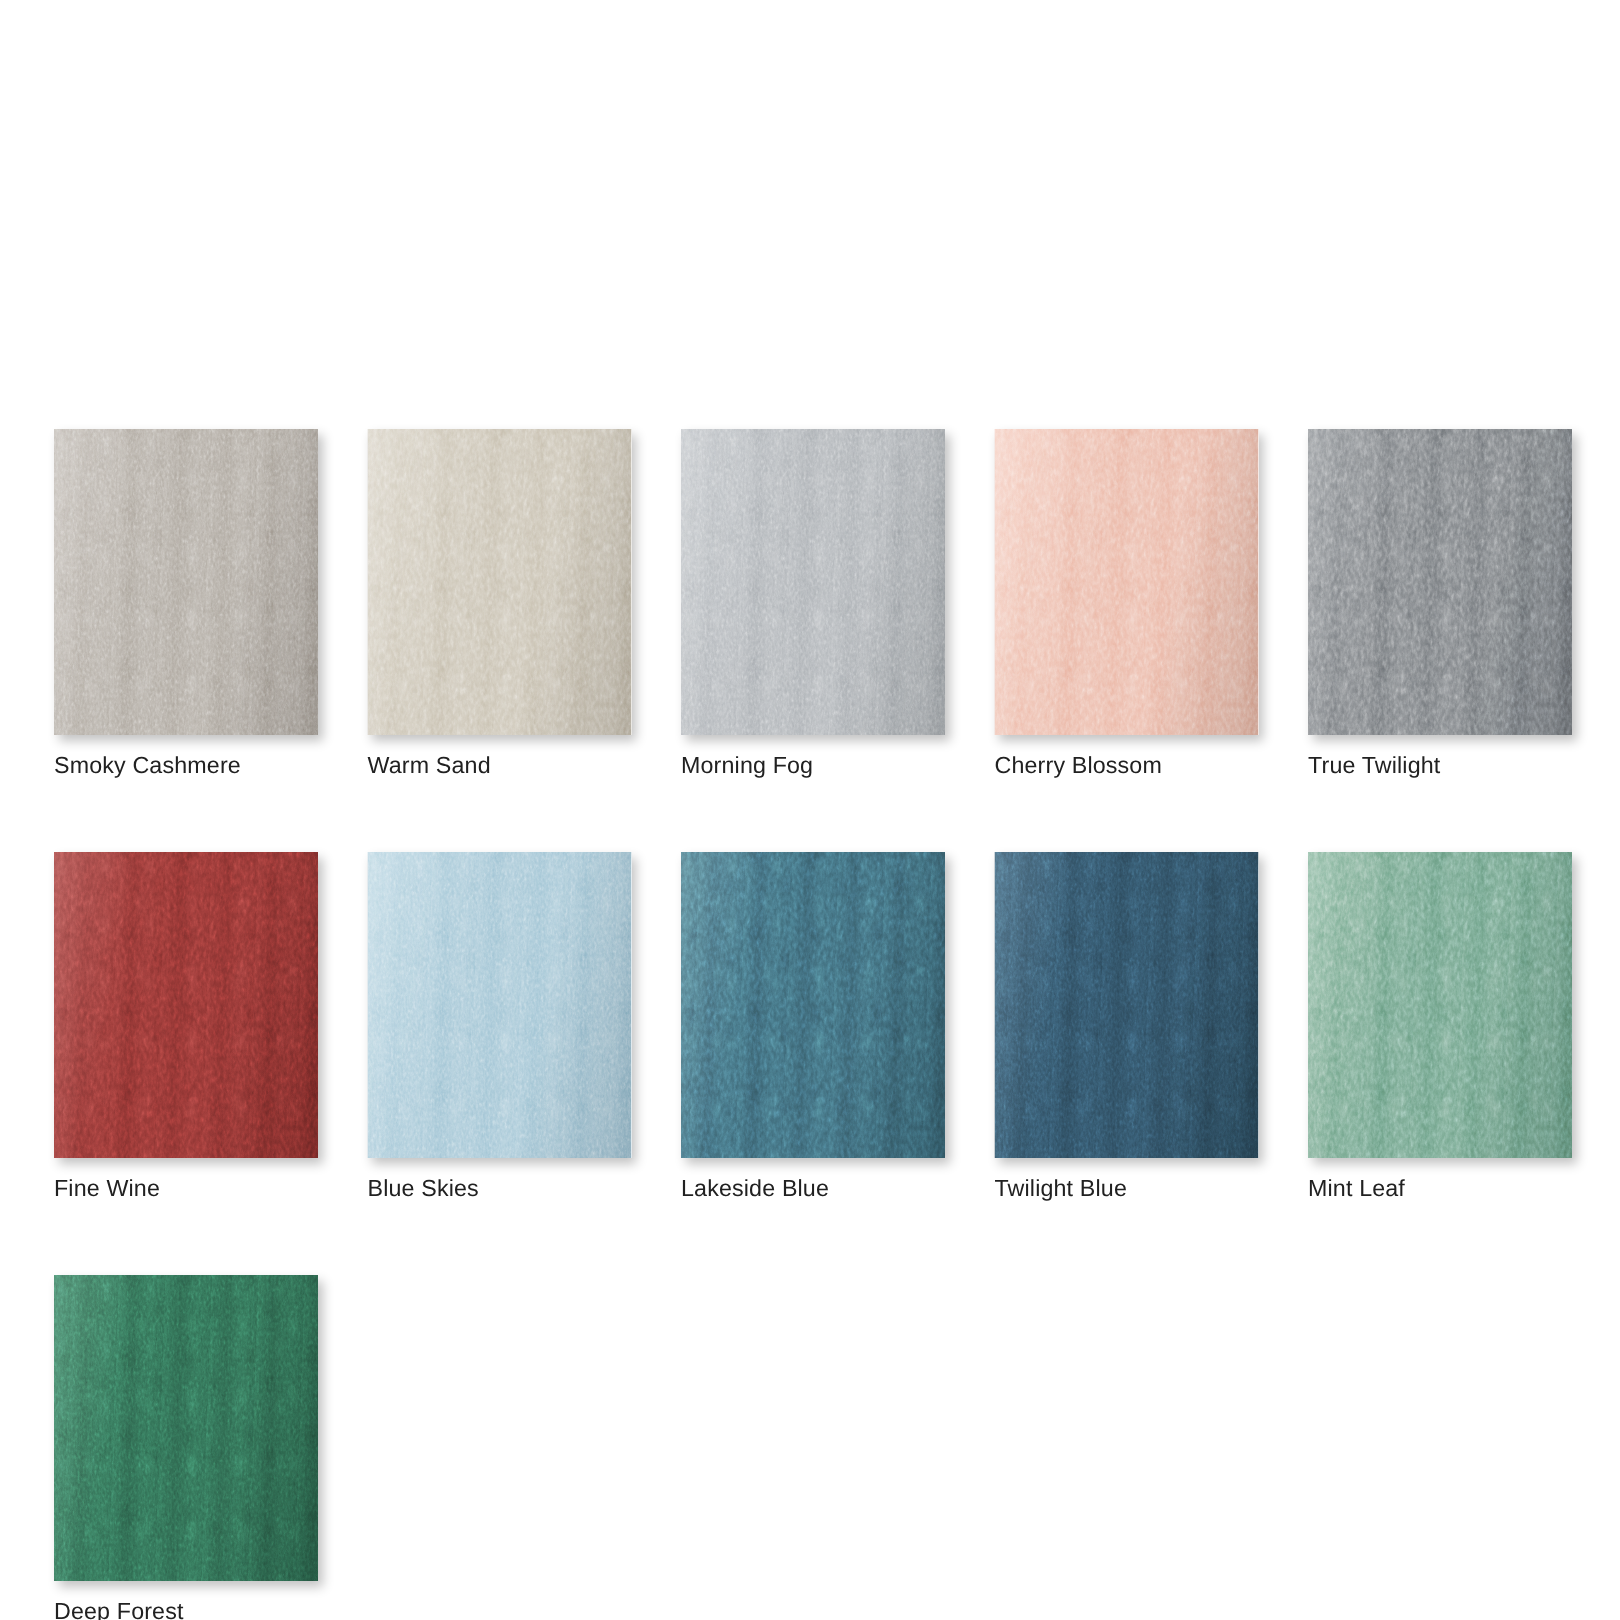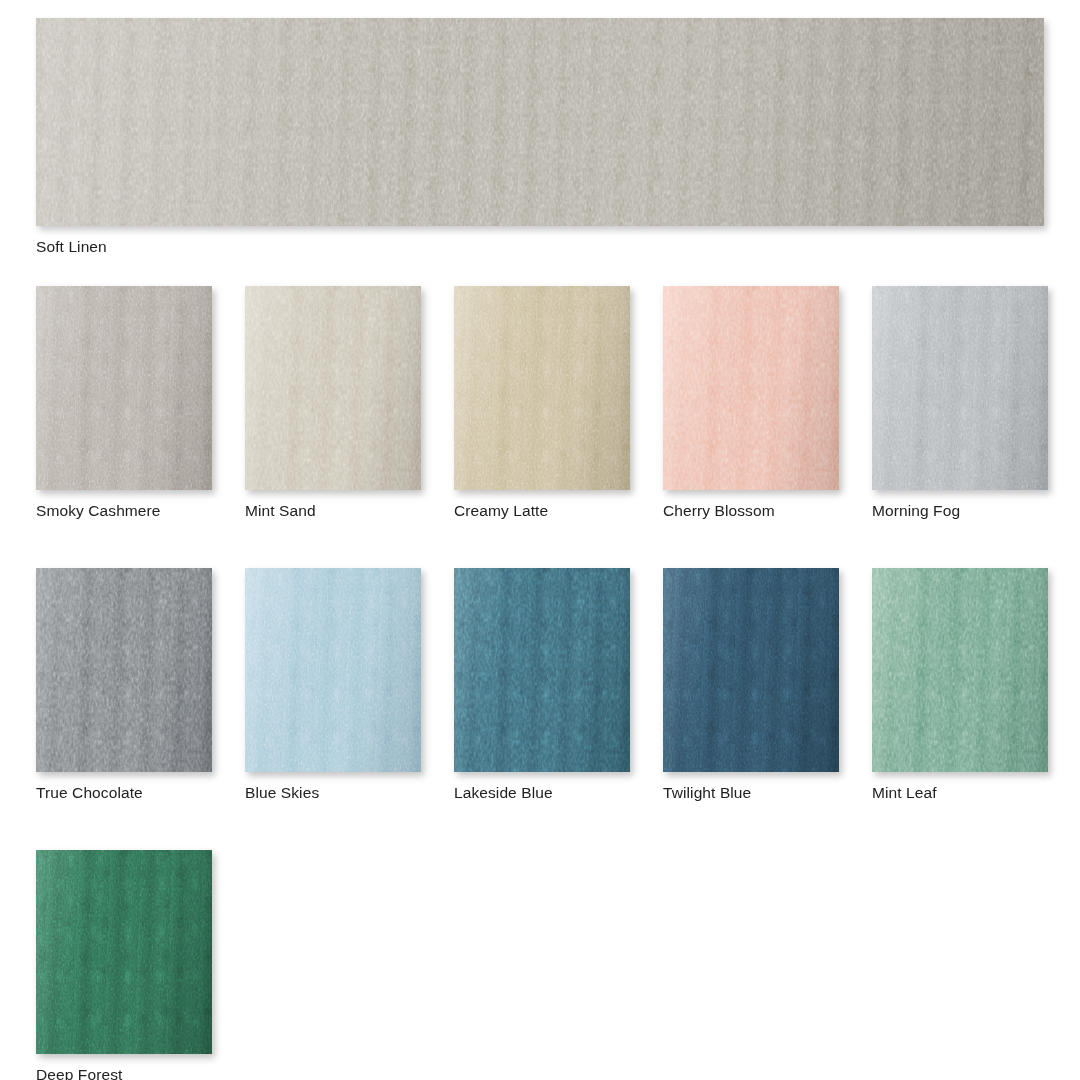--- a/index.html
+++ b/index.html
@@ -148,161 +148,149 @@
     <feTurbulence type="fractalNoise" baseFrequency="0.45 0.22" numOctaves="5" seed="19" result="t"></feTurbulence>
     <feColorMatrix in="t" type="saturate" values="0" result="g"></feColorMatrix>
     <feComponentTransfer in="g">
       <feFuncA type="linear" slope="0.95" intercept="0"></feFuncA>
     </feComponentTransfer>
   </filter>
 </svg>
 
 <div id="palette-root">
 
-  <div class="hero-block">
-    <div class="hero-chip">
-      <div class="grain" style="background: linear-gradient(103deg, rgb(195, 191, 182) 0%, rgb(181, 177, 167) 38%, rgb(181, 177, 167) 66%, rgb(167, 162, 152) 100%);"></div>
-      <svg class="grain-noise" width="100%" height="100%" preserveAspectRatio="none">
-        <rect width="100%" height="100%" filter="url(#leatherNoiseWide)"></rect>
-      </svg>
-      <div class="grain-streak"></div>
-      <div class="grain-cells"></div>
-      <div class="grain-vignette"></div>
+
+  <div class="swatch-grid">
+      <div class="swatch-cell">
+        <div class="chip">
+          <div class="grain" style="background: linear-gradient(103deg, rgb(194, 188, 181) 0%, rgb(180, 174, 166) 38%, rgb(180, 174, 166) 66%, rgb(164, 157, 149) 100%);"></div>
+          <svg class="grain-noise" width="100%" height="100%" preserveAspectRatio="none">
+            <rect width="100%" height="100%" filter="url(#leatherNoise)"></rect>
+          </svg>
+          <div class="grain-streak"></div>
+          <div class="grain-cells"></div>
+          <div class="grain-vignette"></div>
+        </div>
+        <div class="chip-label">Smoky Cashmere</div>
+      </div>
+      <div class="swatch-cell">
+        <div class="chip">
+          <div class="grain" style="background: linear-gradient(103deg, rgb(218, 212, 199) 0%, rgb(205, 198, 183) 38%, rgb(205, 198, 183) 66%, rgb(189, 181, 165) 100%);"></div>
+          <svg class="grain-noise" width="100%" height="100%" preserveAspectRatio="none">
+            <rect width="100%" height="100%" filter="url(#leatherNoiseWide)"></rect>
+          </svg>
+          <div class="grain-streak"></div>
+          <div class="grain-cells"></div>
+          <div class="grain-vignette"></div>
+        </div>
+        <div class="chip-label">Warm Sand</div>
+      </div>
+      <div class="swatch-cell">
+        <div class="chip">
+          <div class="grain" style="background: linear-gradient(103deg, rgb(194, 198, 202) 0%, rgb(179, 183, 187) 38%, rgb(179, 183, 187) 66%, rgb(162, 167, 171) 100%);"></div>
+          <svg class="grain-noise" width="100%" height="100%" preserveAspectRatio="none">
+            <rect width="100%" height="100%" filter="url(#leatherNoise)"></rect>
+          </svg>
+          <div class="grain-streak"></div>
+          <div class="grain-cells"></div>
+          <div class="grain-vignette"></div>
+        </div>
+        <div class="chip-label">Morning Fog</div>
+      </div>
+      <div class="swatch-cell">
+        <div class="chip">
+          <div class="grain" style="background: linear-gradient(103deg, rgb(246, 207, 194) 0%, rgb(237, 189, 173) 38%, rgb(237, 189, 173) 66%, rgb(221, 171, 153) 100%);"></div>
+          <svg class="grain-noise" width="100%" height="100%" preserveAspectRatio="none">
+            <rect width="100%" height="100%" filter="url(#leatherNoiseWide)"></rect>
+          </svg>
+          <div class="grain-streak"></div>
+          <div class="grain-cells"></div>
+          <div class="grain-vignette"></div>
+        </div>
+        <div class="chip-label">Cherry Blossom</div>
+      </div>
+      <div class="swatch-cell">
+        <div class="chip">
+          <div class="grain" style="background: linear-gradient(103deg, rgb(143, 147, 151) 0%, rgb(127, 131, 135) 38%, rgb(127, 131, 135) 66%, rgb(111, 115, 119) 100%);"></div>
+          <svg class="grain-noise" width="100%" height="100%" preserveAspectRatio="none">
+            <rect width="100%" height="100%" filter="url(#leatherNoiseWide)"></rect>
+          </svg>
+          <div class="grain-streak"></div>
+          <div class="grain-cells"></div>
+          <div class="grain-vignette"></div>
+        </div>
+        <div class="chip-label">True Twilight</div>
+      </div>
+      <div class="swatch-cell">
+        <div class="chip">
+          <div class="grain" style="background: linear-gradient(103deg, rgb(160, 66, 64) 0%, rgb(142, 52, 50) 38%, rgb(142, 52, 50) 66%, rgb(122, 42, 40) 100%);"></div>
+          <svg class="grain-noise" width="100%" height="100%" preserveAspectRatio="none">
+            <rect width="100%" height="100%" filter="url(#leatherNoiseWide)"></rect>
+          </svg>
+          <div class="grain-streak"></div>
+          <div class="grain-cells"></div>
+          <div class="grain-vignette"></div>
+        </div>
+        <div class="chip-label">Fine Wine</div>
+      </div>
+      <div class="swatch-cell">
+        <div class="chip">
+          <div class="grain" style="background: linear-gradient(103deg, rgb(188, 216, 228) 0%, rgb(168, 201, 216) 38%, rgb(168, 201, 216) 66%, rgb(149, 185, 202) 100%);"></div>
+          <svg class="grain-noise" width="100%" height="100%" preserveAspectRatio="none">
+            <rect width="100%" height="100%" filter="url(#leatherNoise)"></rect>
+          </svg>
+          <div class="grain-streak"></div>
+          <div class="grain-cells"></div>
+          <div class="grain-vignette"></div>
+        </div>
+        <div class="chip-label">Blue Skies</div>
+      </div>
+      <div class="swatch-cell">
+        <div class="chip">
+          <div class="grain" style="background: linear-gradient(103deg, rgb(75, 120, 135) 0%, rgb(61, 104, 119) 38%, rgb(61, 104, 119) 66%, rgb(50, 90, 104) 100%);"></div>
+          <svg class="grain-noise" width="100%" height="100%" preserveAspectRatio="none">
+            <rect width="100%" height="100%" filter="url(#leatherNoiseWide)"></rect>
+          </svg>
+          <div class="grain-streak"></div>
+          <div class="grain-cells"></div>
+          <div class="grain-vignette"></div>
+        </div>
+        <div class="chip-label">Lakeside Blue</div>
+      </div>
+      <div class="swatch-cell">
+        <div class="chip">
+          <div class="grain" style="background: linear-gradient(103deg, rgb(60, 95, 117) 0%, rgb(47, 79, 99) 38%, rgb(47, 79, 99) 66%, rgb(38, 67, 84) 100%);"></div>
+          <svg class="grain-noise" width="100%" height="100%" preserveAspectRatio="none">
+            <rect width="100%" height="100%" filter="url(#leatherNoise)"></rect>
+          </svg>
+          <div class="grain-streak"></div>
+          <div class="grain-cells"></div>
+          <div class="grain-vignette"></div>
+        </div>
+        <div class="chip-label">Twilight Blue</div>
+      </div>
+      <div class="swatch-cell">
+        <div class="chip">
+          <div class="grain" style="background: linear-gradient(103deg, rgb(136, 183, 159) 0%, rgb(116, 165, 141) 38%, rgb(116, 165, 141) 66%, rgb(100, 149, 125) 100%);"></div>
+          <svg class="grain-noise" width="100%" height="100%" preserveAspectRatio="none">
+            <rect width="100%" height="100%" filter="url(#leatherNoiseWide)"></rect>
+          </svg>
+          <div class="grain-streak"></div>
+          <div class="grain-cells"></div>
+          <div class="grain-vignette"></div>
+        </div>
+        <div class="chip-label">Mint Leaf</div>
+      </div>
+      <div class="swatch-cell">
+        <div class="chip">
+          <div class="grain" style="background: linear-gradient(103deg, rgb(60, 123, 96) 0%, rgb(47, 106, 81) 38%, rgb(47, 106, 81) 66%, rgb(38, 90, 68) 100%);"></div>
+          <svg class="grain-noise" width="100%" height="100%" preserveAspectRatio="none">
+            <rect width="100%" height="100%" filter="url(#leatherNoise)"></rect>
+          </svg>
+          <div class="grain-streak"></div>
+          <div class="grain-cells"></div>
+          <div class="grain-vignette"></div>
+        </div>
+        <div class="chip-label">Deep Forest</div>
+      </div>
     </div>
-    <div class="hero-label">Soft Linen</div>
-  </div>
-
-  <div class="swatch-grid">
-      <div class="swatch-cell">
-        <div class="chip">
-          <div class="grain" style="background: linear-gradient(103deg, rgb(194, 188, 181) 0%, rgb(180, 174, 166) 38%, rgb(180, 174, 166) 66%, rgb(164, 157, 149) 100%);"></div>
-          <svg class="grain-noise" width="100%" height="100%" preserveAspectRatio="none">
-            <rect width="100%" height="100%" filter="url(#leatherNoise)"></rect>
-          </svg>
-          <div class="grain-streak"></div>
-          <div class="grain-cells"></div>
-          <div class="grain-vignette"></div>
-        </div>
-        <div class="chip-label">Smoky Cashmere</div>
-      </div>
-      <div class="swatch-cell">
-        <div class="chip">
-          <div class="grain" style="background: linear-gradient(103deg, rgb(218, 212, 199) 0%, rgb(205, 198, 183) 38%, rgb(205, 198, 183) 66%, rgb(189, 181, 165) 100%);"></div>
-          <svg class="grain-noise" width="100%" height="100%" preserveAspectRatio="none">
-            <rect width="100%" height="100%" filter="url(#leatherNoiseWide)"></rect>
-          </svg>
-          <div class="grain-streak"></div>
-          <div class="grain-cells"></div>
-          <div class="grain-vignette"></div>
-        </div>
-        <div class="chip-label">Mint Sand</div>
-      </div>
-      <div class="swatch-cell">
-        <div class="chip">
-          <div class="grain" style="background: linear-gradient(103deg, rgb(217, 206, 179) 0%, rgb(203, 190, 158) 38%, rgb(203, 190, 158) 66%, rgb(187, 173, 139) 100%);"></div>
-          <svg class="grain-noise" width="100%" height="100%" preserveAspectRatio="none">
-            <rect width="100%" height="100%" filter="url(#leatherNoise)"></rect>
-          </svg>
-          <div class="grain-streak"></div>
-          <div class="grain-cells"></div>
-          <div class="grain-vignette"></div>
-        </div>
-        <div class="chip-label">Creamy Latte</div>
-      </div>
-      <div class="swatch-cell">
-        <div class="chip">
-          <div class="grain" style="background: linear-gradient(103deg, rgb(246, 207, 194) 0%, rgb(237, 189, 173) 38%, rgb(237, 189, 173) 66%, rgb(221, 171, 153) 100%);"></div>
-          <svg class="grain-noise" width="100%" height="100%" preserveAspectRatio="none">
-            <rect width="100%" height="100%" filter="url(#leatherNoiseWide)"></rect>
-          </svg>
-          <div class="grain-streak"></div>
-          <div class="grain-cells"></div>
-          <div class="grain-vignette"></div>
-        </div>
-        <div class="chip-label">Cherry Blossom</div>
-      </div>
-      <div class="swatch-cell">
-        <div class="chip">
-          <div class="grain" style="background: linear-gradient(103deg, rgb(194, 198, 202) 0%, rgb(179, 183, 187) 38%, rgb(179, 183, 187) 66%, rgb(162, 167, 171) 100%);"></div>
-          <svg class="grain-noise" width="100%" height="100%" preserveAspectRatio="none">
-            <rect width="100%" height="100%" filter="url(#leatherNoise)"></rect>
-          </svg>
-          <div class="grain-streak"></div>
-          <div class="grain-cells"></div>
-          <div class="grain-vignette"></div>
-        </div>
-        <div class="chip-label">Morning Fog</div>
-      </div>
-      <div class="swatch-cell">
-        <div class="chip">
-          <div class="grain" style="background: linear-gradient(103deg, rgb(143, 147, 151) 0%, rgb(127, 131, 135) 38%, rgb(127, 131, 135) 66%, rgb(111, 115, 119) 100%);"></div>
-          <svg class="grain-noise" width="100%" height="100%" preserveAspectRatio="none">
-            <rect width="100%" height="100%" filter="url(#leatherNoiseWide)"></rect>
-          </svg>
-          <div class="grain-streak"></div>
-          <div class="grain-cells"></div>
-          <div class="grain-vignette"></div>
-        </div>
-        <div class="chip-label">True Chocolate</div>
-      </div>
-      <div class="swatch-cell">
-        <div class="chip">
-          <div class="grain" style="background: linear-gradient(103deg, rgb(188, 216, 228) 0%, rgb(168, 201, 216) 38%, rgb(168, 201, 216) 66%, rgb(149, 185, 202) 100%);"></div>
-          <svg class="grain-noise" width="100%" height="100%" preserveAspectRatio="none">
-            <rect width="100%" height="100%" filter="url(#leatherNoise)"></rect>
-          </svg>
-          <div class="grain-streak"></div>
-          <div class="grain-cells"></div>
-          <div class="grain-vignette"></div>
-        </div>
-        <div class="chip-label">Blue Skies</div>
-      </div>
-      <div class="swatch-cell">
-        <div class="chip">
-          <div class="grain" style="background: linear-gradient(103deg, rgb(75, 120, 135) 0%, rgb(61, 104, 119) 38%, rgb(61, 104, 119) 66%, rgb(50, 90, 104) 100%);"></div>
-          <svg class="grain-noise" width="100%" height="100%" preserveAspectRatio="none">
-            <rect width="100%" height="100%" filter="url(#leatherNoiseWide)"></rect>
-          </svg>
-          <div class="grain-streak"></div>
-          <div class="grain-cells"></div>
-          <div class="grain-vignette"></div>
-        </div>
-        <div class="chip-label">Lakeside Blue</div>
-      </div>
-      <div class="swatch-cell">
-        <div class="chip">
-          <div class="grain" style="background: linear-gradient(103deg, rgb(60, 95, 117) 0%, rgb(47, 79, 99) 38%, rgb(47, 79, 99) 66%, rgb(38, 67, 84) 100%);"></div>
-          <svg class="grain-noise" width="100%" height="100%" preserveAspectRatio="none">
-            <rect width="100%" height="100%" filter="url(#leatherNoise)"></rect>
-          </svg>
-          <div class="grain-streak"></div>
-          <div class="grain-cells"></div>
-          <div class="grain-vignette"></div>
-        </div>
-        <div class="chip-label">Twilight Blue</div>
-      </div>
-      <div class="swatch-cell">
-        <div class="chip">
-          <div class="grain" style="background: linear-gradient(103deg, rgb(136, 183, 159) 0%, rgb(116, 165, 141) 38%, rgb(116, 165, 141) 66%, rgb(100, 149, 125) 100%);"></div>
-          <svg class="grain-noise" width="100%" height="100%" preserveAspectRatio="none">
-            <rect width="100%" height="100%" filter="url(#leatherNoiseWide)"></rect>
-          </svg>
-          <div class="grain-streak"></div>
-          <div class="grain-cells"></div>
-          <div class="grain-vignette"></div>
-        </div>
-        <div class="chip-label">Mint Leaf</div>
-      </div>
-      <div class="swatch-cell">
-        <div class="chip">
-          <div class="grain" style="background: linear-gradient(103deg, rgb(60, 123, 96) 0%, rgb(47, 106, 81) 38%, rgb(47, 106, 81) 66%, rgb(38, 90, 68) 100%);"></div>
-          <svg class="grain-noise" width="100%" height="100%" preserveAspectRatio="none">
-            <rect width="100%" height="100%" filter="url(#leatherNoise)"></rect>
-          </svg>
-          <div class="grain-streak"></div>
-          <div class="grain-cells"></div>
-          <div class="grain-vignette"></div>
-        </div>
-        <div class="chip-label">Deep Forest</div>
-      </div>
-    </div>
 
 </div>
 
 </body></html>

